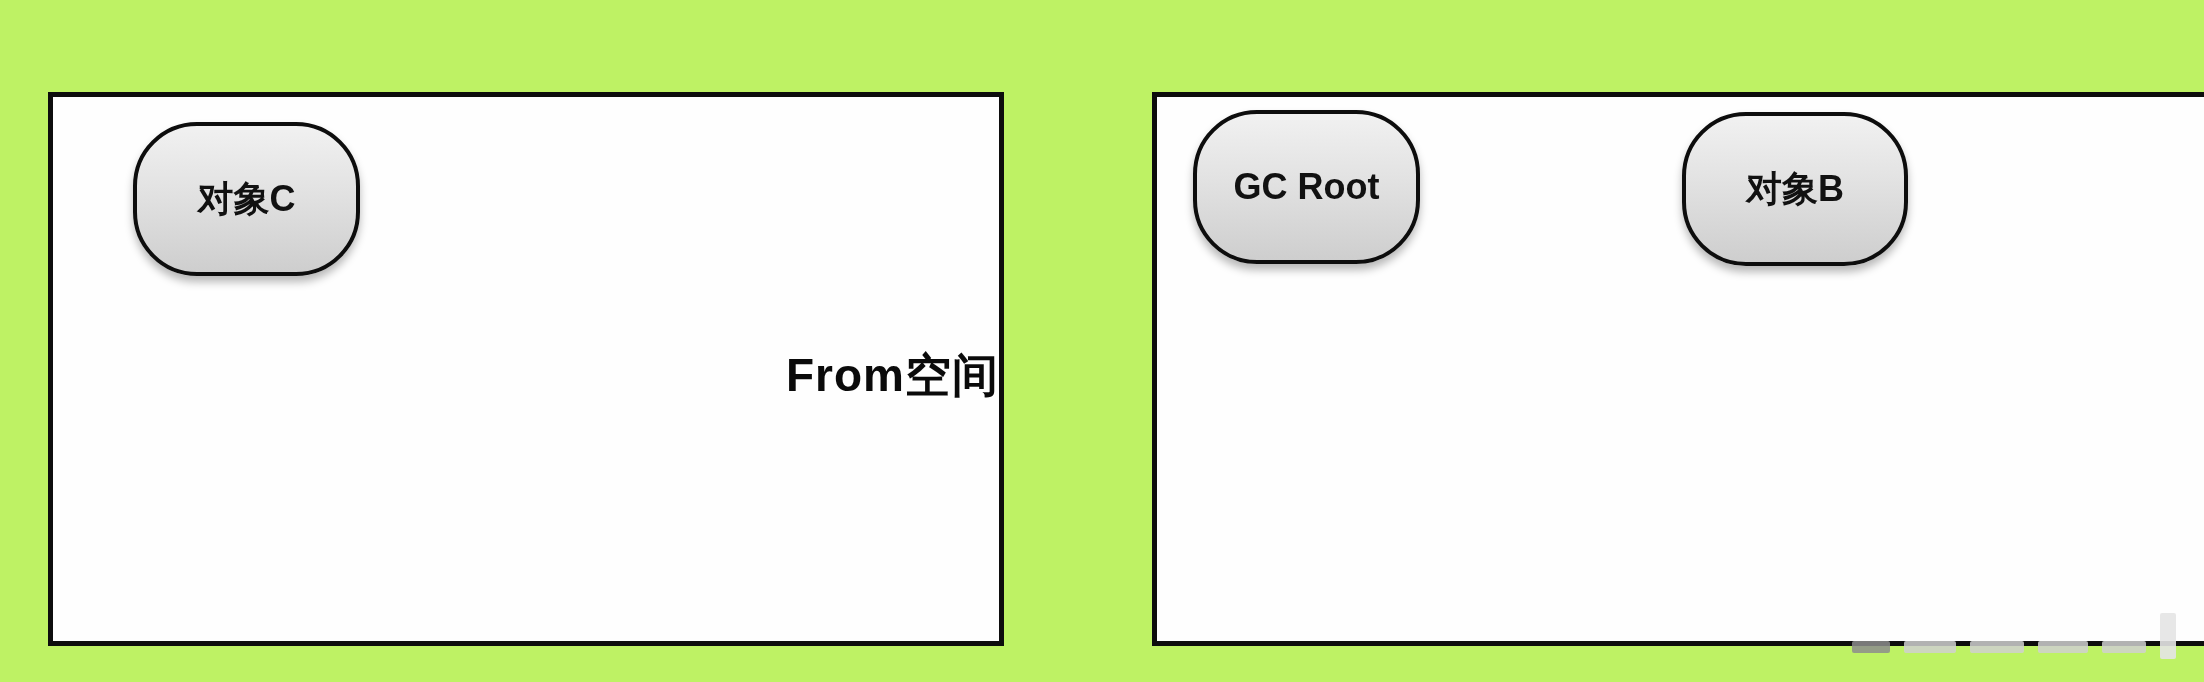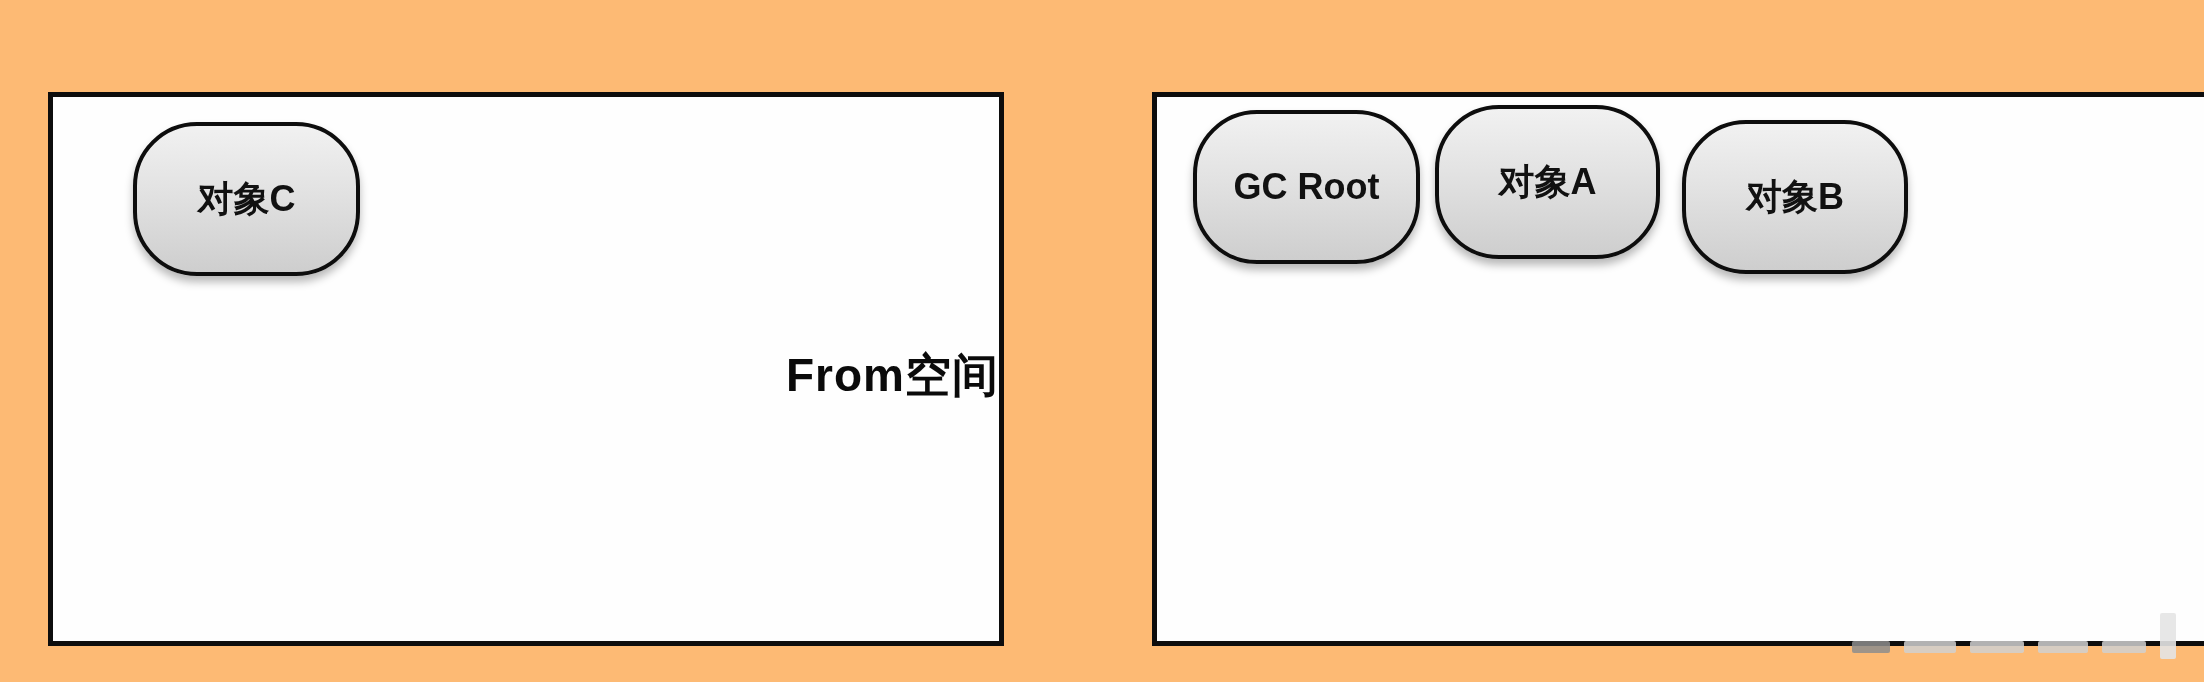--- a/index.html
+++ b/index.html
@@ -5,21 +5,21 @@
   html, body {
     margin: 0;
     padding: 0;
     background: #ffffff;
     font-family: "Liberation Sans", "DejaVu Sans", sans-serif;
   }
   .canvas {
     position: relative;
     width: 2204px;
     height: 682px;
-    background: #fdba74;
+    background: #bef264;
     overflow: hidden;
   }
   .space {
     position: absolute;
     top: 92px;
     height: 554px;
     border: 5px solid #0d0d0d;
     background: #fefefe;
     box-sizing: border-box;
   }
@@ -37,21 +37,21 @@
     display: flex;
     align-items: center;
     justify-content: center;
     font-size: 36px;
     font-weight: bold;
     color: #111111;
   }
   .node-c      { left: 80px;  top: 25px; width: 227px; }
   .node-gcroot { left: 36px;  top: 13px; width: 227px; }
   .node-a      { left: 278px; top: 8px;  width: 225px; }
-  .node-b      { left: 525px; top: 15px; width: 226px; margin-top: 8px; }
+  .node-b      { left: 525px; top: 15px; width: 226px; }
 
   .space-label {
     position: absolute;
     left: 0;
     right: 0;
     top: 248px;
     text-align: right;
     font-size: 46px;
     font-weight: bold;
     color: #0a0a0a;
@@ -94,23 +94,20 @@
     <div class="node node-c">
       <span>对象C</span>
     </div>
     <div class="space-label">From空间</div>
   </div>
 
   <div class="space space-to">
     <div class="node node-gcroot">
       <span>GC Root</span>
     </div>
-    <div class="node node-a">
-      <span>对象A</span>
-    </div>
     <div class="node node-b">
       <span>对象B</span>
     </div>
   </div>
 
   <div class="watermark">
     <span class="wm-chip wm-chip-dark" style="width:38px"></span>
     <span class="wm-chip" style="width:52px"></span>
     <span class="wm-chip" style="width:54px"></span>
     <span class="wm-chip" style="width:50px"></span>

